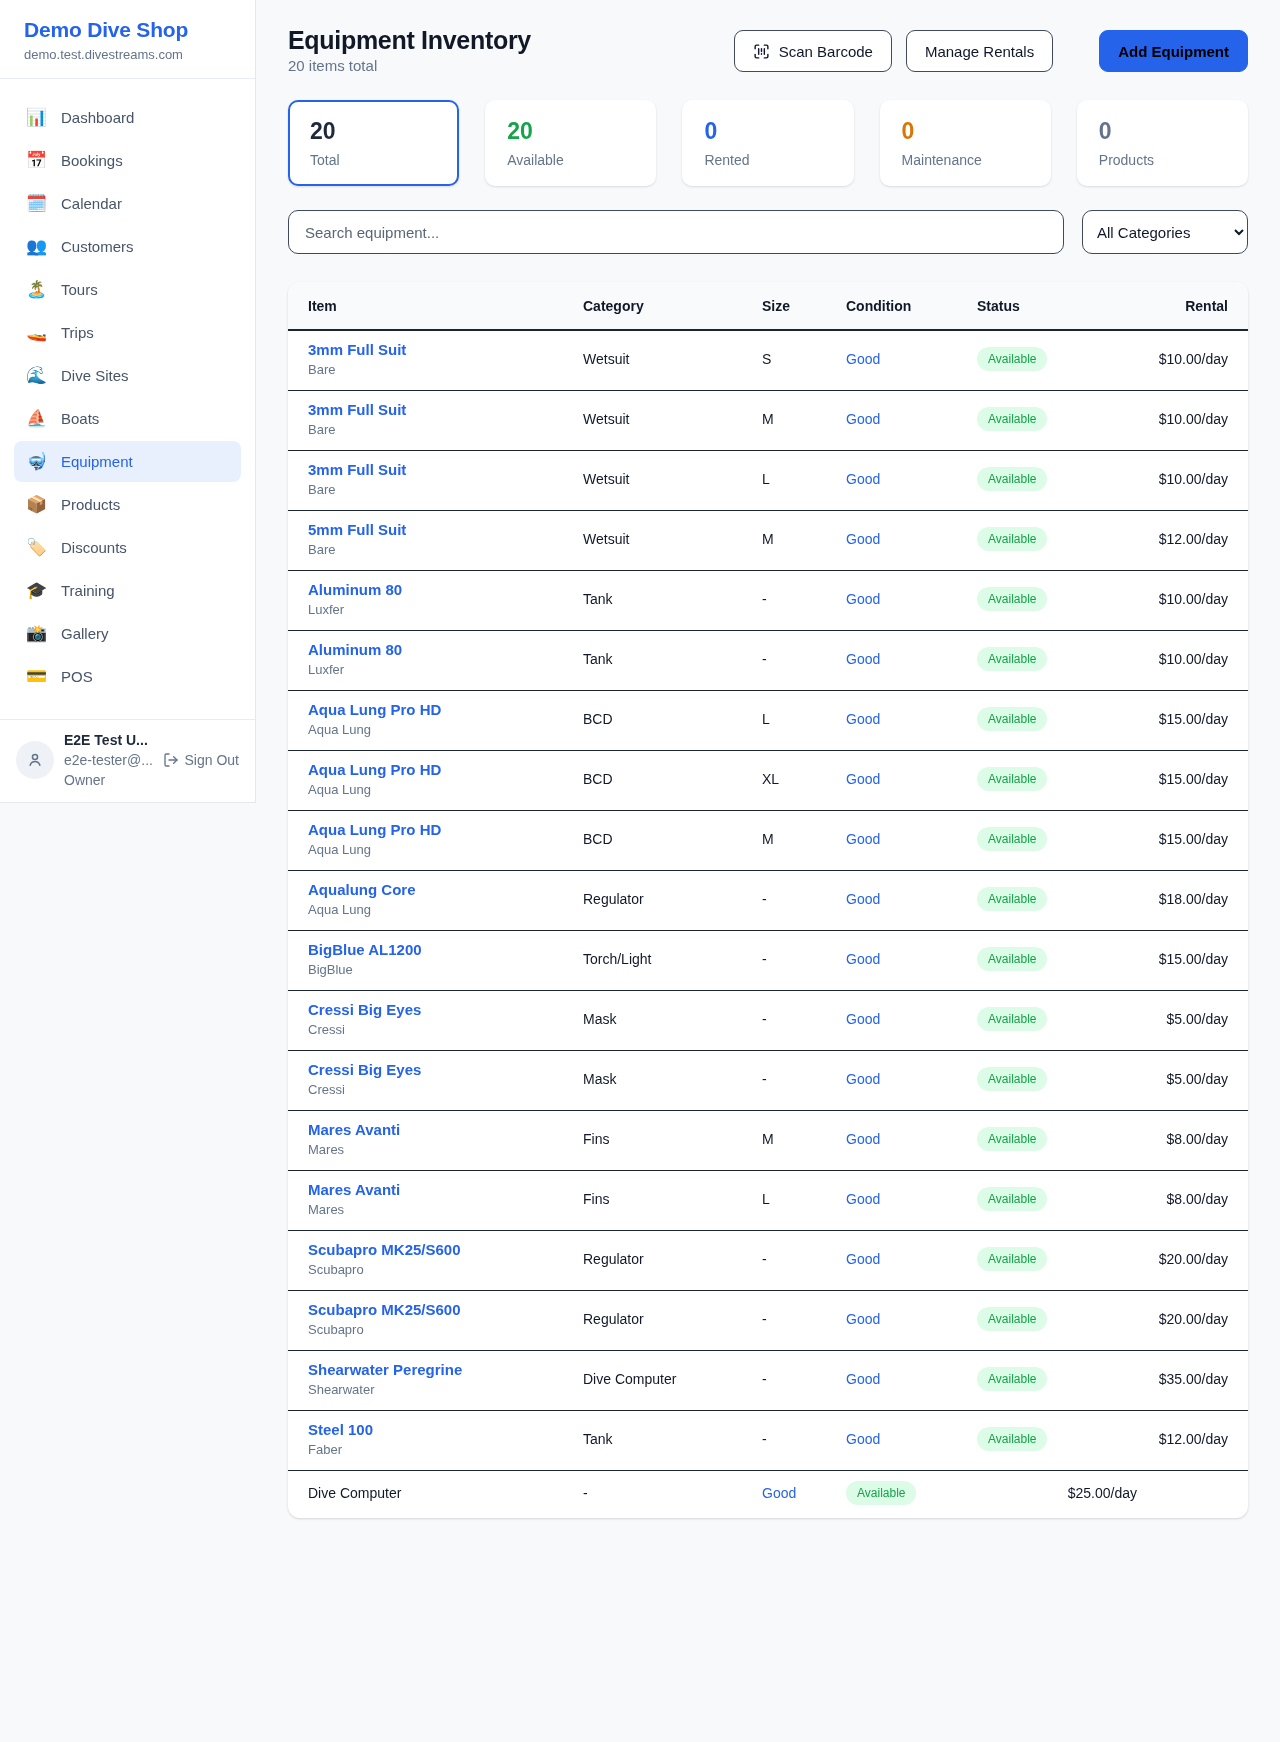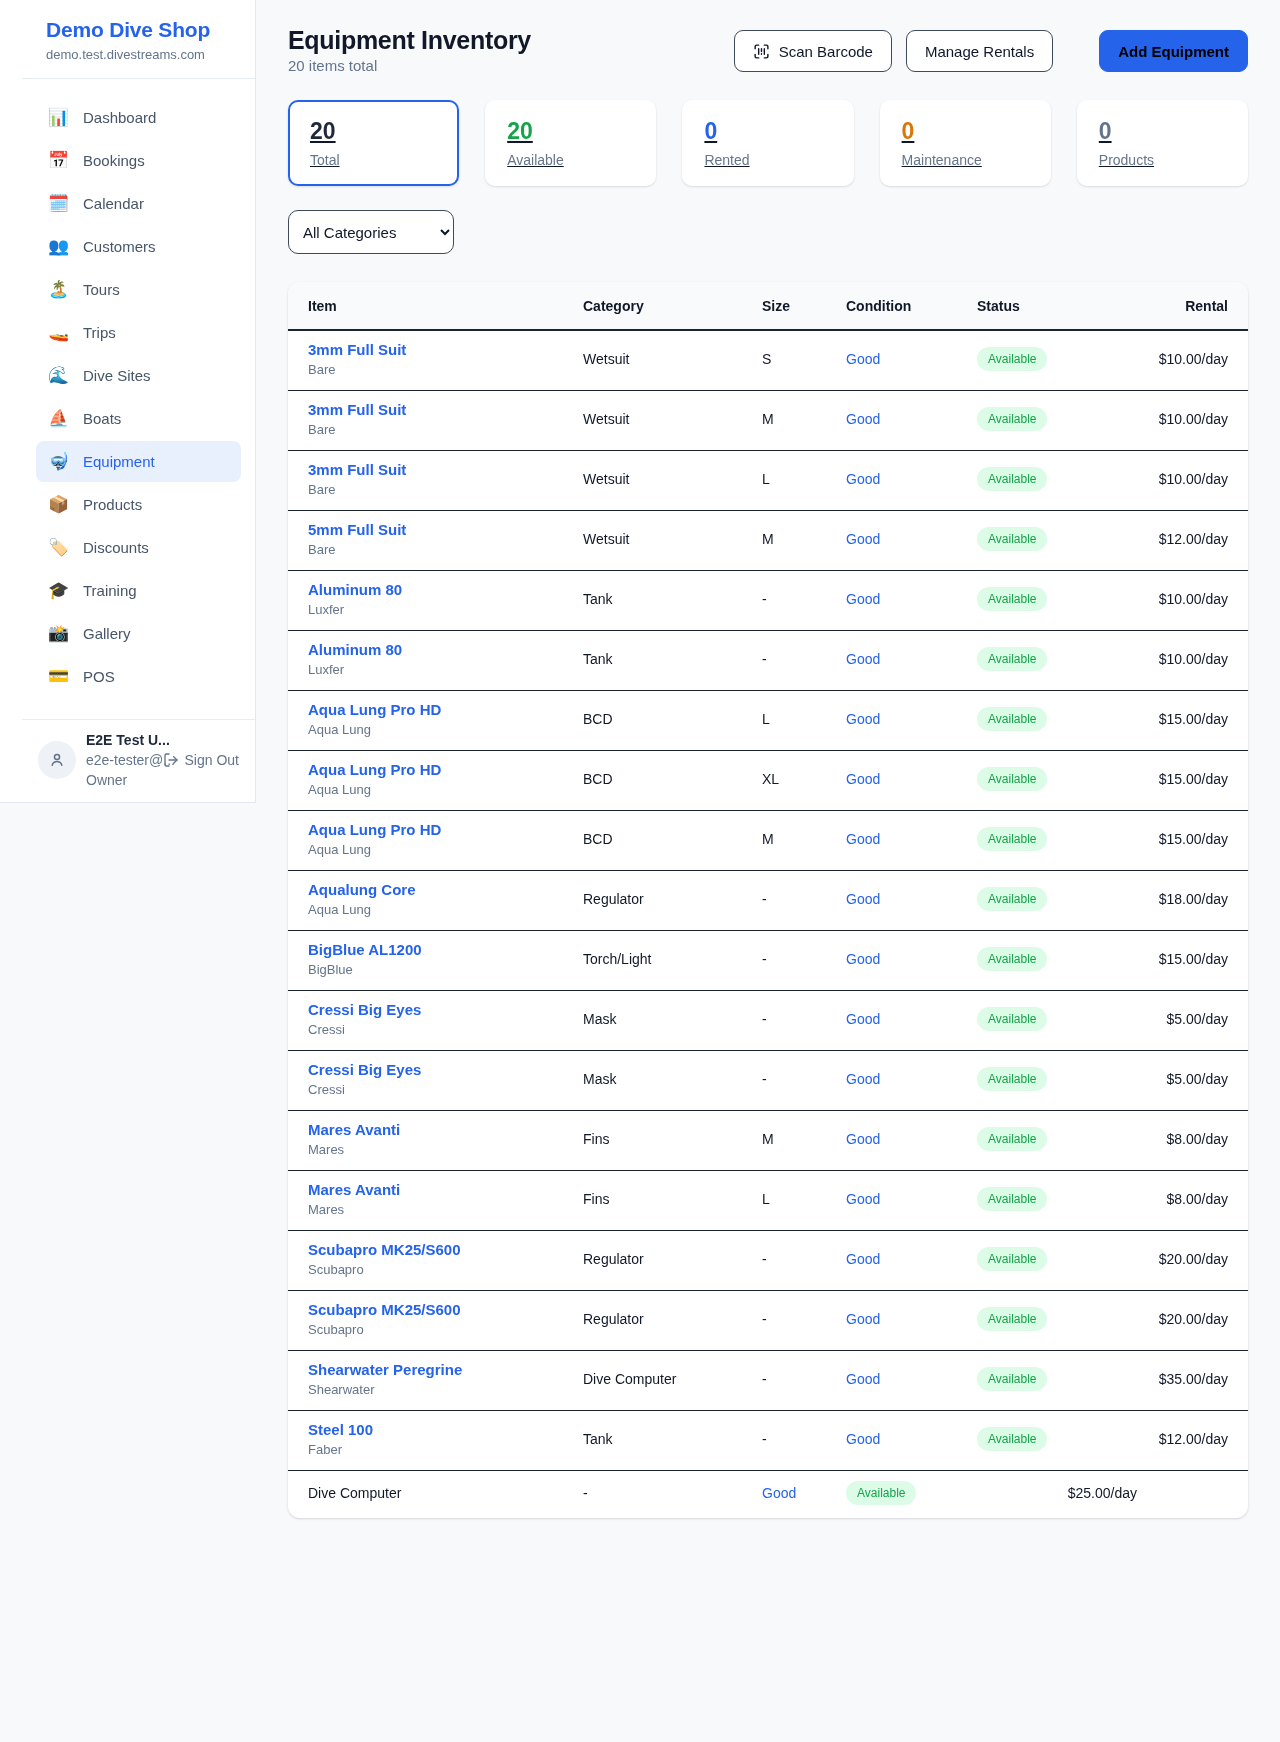--- a/index.html
+++ b/index.html
@@ -4,21 +4,21 @@
 <style>
   * { margin: 0; padding: 0; box-sizing: border-box; }
   html, body {
     width: 1280px; height: 1742px; overflow: hidden;
     font-family: "Liberation Sans", "DejaVu Sans", sans-serif;
     background: #f7f9fb; color: #0f172a;
   }
   
   .sidebar {
     position: absolute; left: 0; top: 0; width: 256px;
-    background: #ffffff; border-right: 1px solid #e2e8f0; border-bottom: 1px solid #e2e8f0; padding-left: 22px;
+    background: #ffffff; border-right: 1px solid #e2e8f0; border-bottom: 1px solid #e2e8f0;
   }
   .brand { padding: 18px 24px 16px 24px; border-bottom: 1px solid #e8edf3; }
   .brand-name { font-size: 21px; font-weight: 700; color: #2563eb; letter-spacing: -0.2px; }
   .brand-domain { font-size: 13px; color: #64748b; margin-top: 5px; }
   .nav { padding: 18px 14px 10px 14px; }
   .nav-item {
     display: flex; align-items: center; gap: 13px;
     padding: 10px 12px; margin-bottom: 2px; border-radius: 8px;
     font-size: 15px; color: #475569; cursor: pointer;
   }
@@ -43,21 +43,21 @@
   .page-sub { font-size: 15px; color: #64748b; margin-top: 2px; }
   .head-actions { display: flex; gap: 14px; margin-top: 4px; }
   .btn {
     display: inline-flex; align-items: center; gap: 9px; height: 42px;
     padding: 0 18px; border-radius: 9px; font-size: 15px; font-weight: 500;
     background: #fff; border: 1px solid #3f4a5c; color: #0f172a; cursor: pointer;
     font-family: inherit;
   }
   .btn-primary { background: #2563eb; border-color: #2563eb; color: #000000; font-weight: 600; margin-left: 32px; }
   
-  .stats { display: grid; grid-template-columns: repeat(5, 1fr); gap: 26px; margin-top: 26px; text-decoration: underline; }
+  .stats { display: grid; grid-template-columns: repeat(5, 1fr); gap: 26px; margin-top: 26px; }
   .stat-card {
     background: #fff; border-radius: 10px; padding: 17px 21px;
     box-shadow: 0 1px 3px rgba(15,23,42,.08), 0 1px 2px rgba(15,23,42,.05);
     border: 1px solid transparent;
   }
   .stat-card.active { border: 2px solid #2563eb; padding: 16px 20px; }
   .stat-value { font-size: 23px; font-weight: 700; }
   .stat-label { font-size: 14px; color: #64748b; margin-top: 7px; }
   
   .filters { display: flex; gap: 18px; margin-top: 24px; }
@@ -255,20 +255,21 @@
       <div class="stat-label">Maintenance</div>
     </div>
 
     <div class="stat-card">
       <div class="stat-value" style="color: rgb(100, 116, 139);">0</div>
       <div class="stat-label">Products</div>
     </div>
   </div>
 
   <div class="filters">
+    <input class="search-input" type="text" placeholder="Search equipment..." style="">
     <select class="cat-select">
       <option>All Categories</option>
     </select>
   </div>
 
   <div class="table-card">
     <div class="trow thead">
       <div class="col-item">Item</div>
       <div class="col-category">Category</div>
       <div class="col-size">Size</div>

